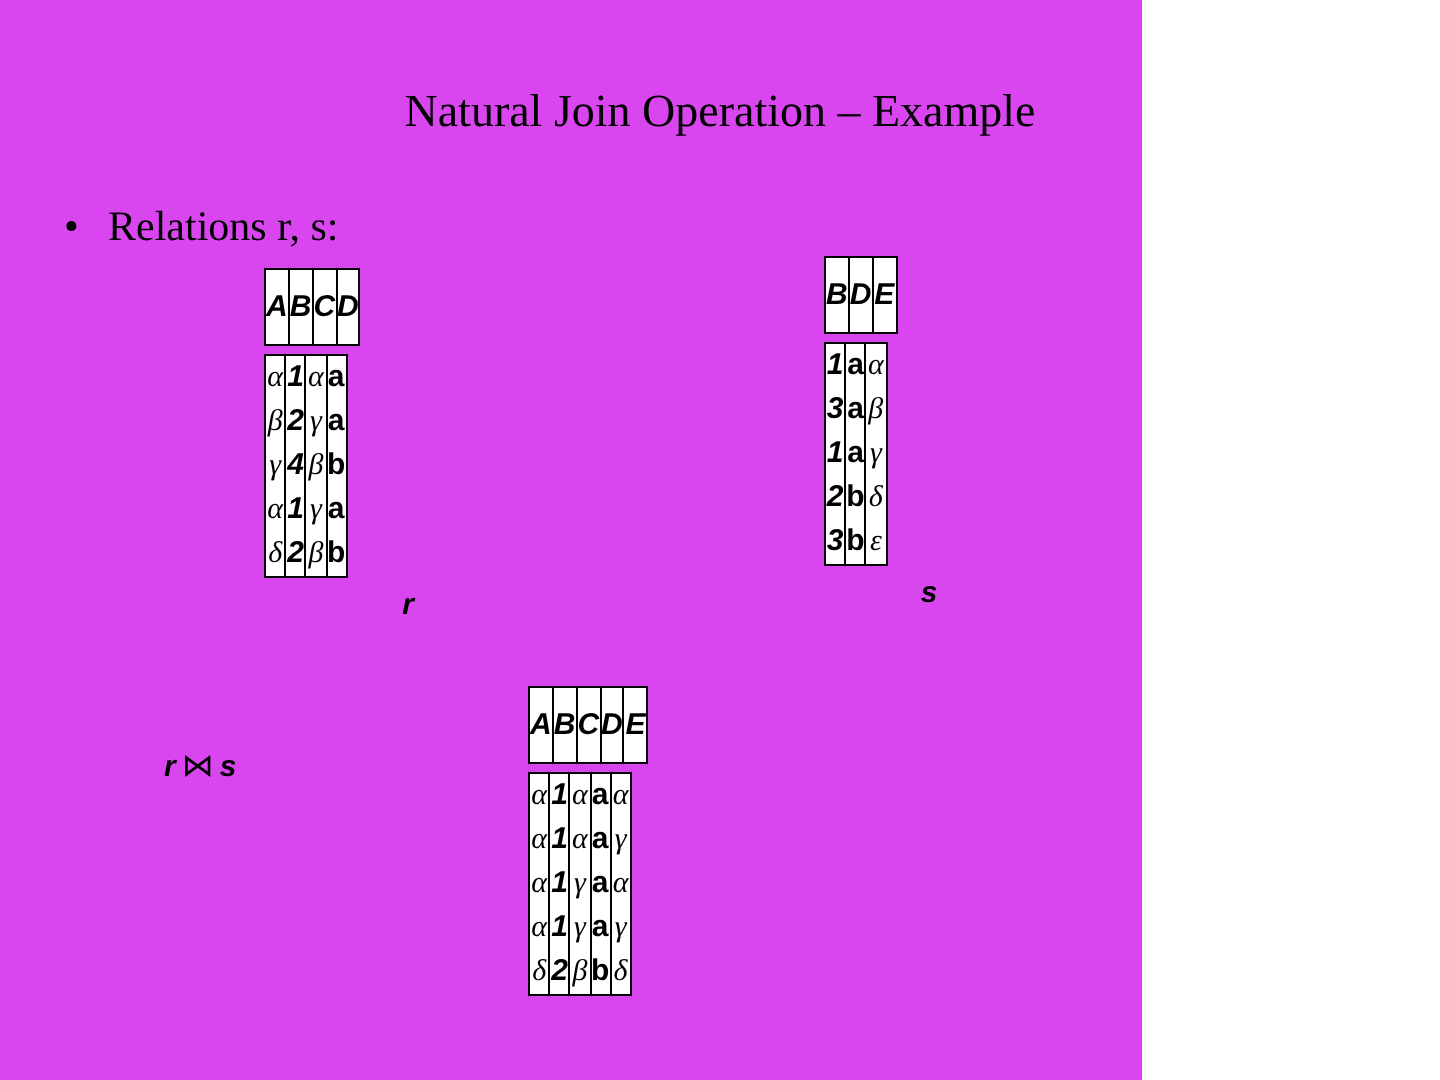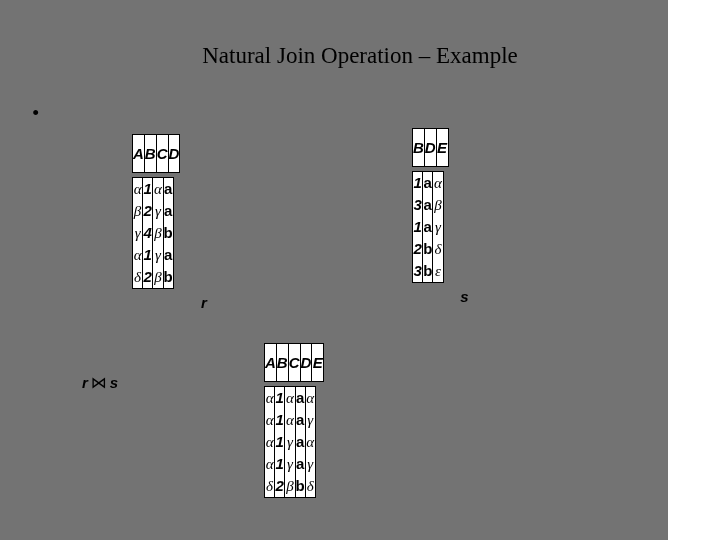--- a/index.html
+++ b/index.html
@@ -2,23 +2,23 @@
 <html><head>
 <meta charset="utf-8">
 <style>
   html, body {
     margin: 0;
     padding: 0;
     background: #ffffff;
   }
   #slide {
     position: relative;
-    width: 668px;
+    width: 571px;
     height: 540px;
-    background: #737373;
+    background: #d946ef;
     overflow: hidden;
     font-family: "Liberation Serif", serif;
     color: #000000;
   }
 
   
   .slide-title {
     position: absolute;
     left: 0;
     top: 42px;
@@ -142,20 +142,21 @@
 </style>
 </head>
 <body>
 
 <div id="slide">
 
   <div class="slide-title">Natural Join Operation – Example</div>
 
   <div class="bullet-row">
     <span class="bullet-dot">•</span>
+    <span class="bullet-text">Relations r, s:</span>
   </div>
 
   <div class="join-expr">
     <span>r</span><span class="bowtie">⋈</span><span>s</span>
   </div>
 
   <div class="reltable" id="table-r">
       <div class="rt-head">
         <div class="rt-row">
           <div class="rt-cell" style="width: 25%;">A</div>

